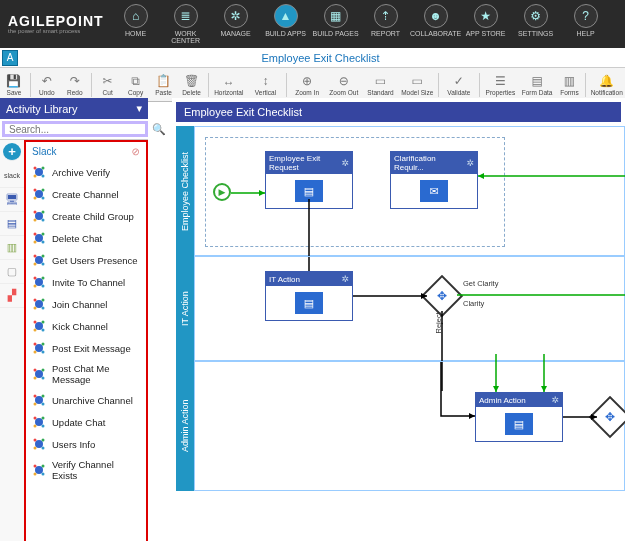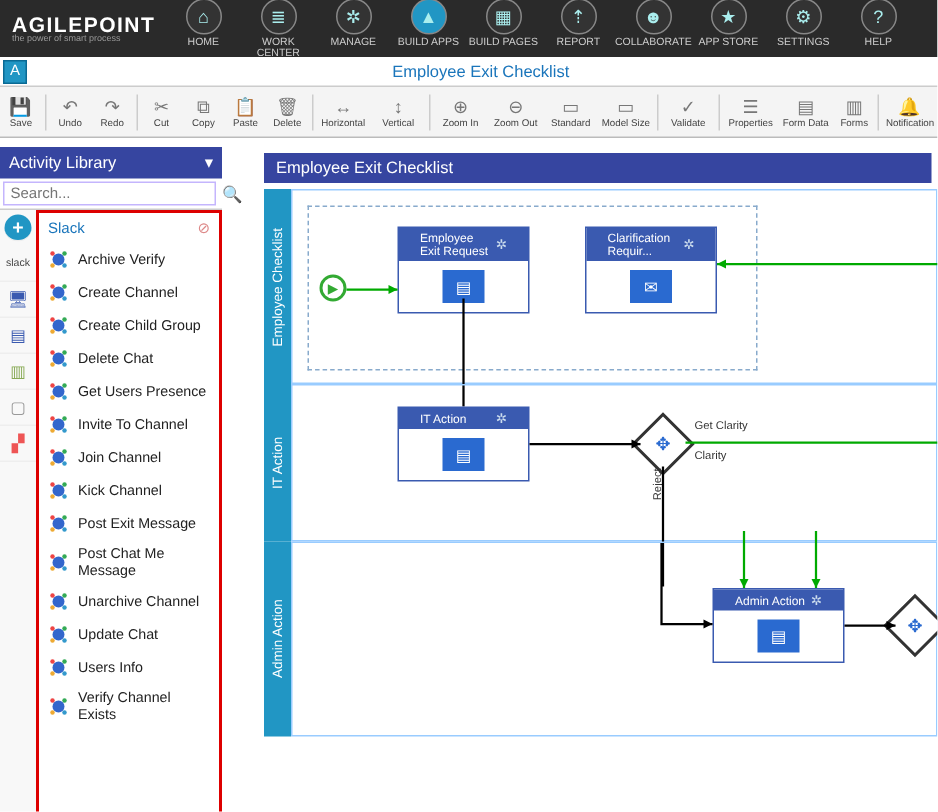--- a/index.html
+++ b/index.html
@@ -1,19 +1,19 @@
 <!DOCTYPE html>
 <html><head>
 <meta charset="utf-8">
 <style>
   * { box-sizing: border-box; margin: 0; padding: 0; }
   body { font-family: Arial, sans-serif; font-size: 11px; background: #fff; width: 625px; height: 541px; overflow: hidden; position: relative; }
 
   
-  .topbar { background: #2a2a2a; height: 38px; display: flex; align-items: center; padding: 0 8px; }
+  .topbar { background: #2a2a2a; height: 48px; display: flex; align-items: center; padding: 0 8px; }
   .logo { color: #fff; display: flex; flex-direction: column; line-height: 1; margin-right: 8px; }
   .logo-main { font-size: 14px; font-weight: bold; letter-spacing: 1px; }
   .logo-sub { font-size: 6px; color: #999; }
   .topnav { display: flex; gap: 2px; }
   .nav-item { display: flex; flex-direction: column; align-items: center; width: 48px; color: #ccc; cursor: pointer; }
   .nav-item.active .nav-icon { background: #2196c4; }
   .nav-icon { width: 24px; height: 24px; border-radius: 50%; border: 1px solid #888; background: #333; display: flex; align-items: center; justify-content: center; font-size: 12px; color: #aee; }
   .nav-label { font-size: 7px; margin-top: 2px; text-align: center; }
 
   
@@ -27,21 +27,21 @@
   .ribbon-btn.wide { width: 42px; }
   .ribbon-icon { font-size: 12px; color: #777; }
   .ribbon-label { font-size: 6.5px; color: #444; margin-top: 1px; }
   .ribbon-sep { width: 1px; height: 24px; background: #ccc; margin: 0 2px; }
 
   
   .leftpanel { position: absolute; left: 0; top: 98px; bottom: 0; width: 148px; background: #fff; }
   .lib-header { background: #3645a0; color: #fff; font-size: 11px; padding: 4px 6px; display: flex; align-items: center; }
   .lib-header span.fill { flex: 1; }
   .search-row { display: flex; border-bottom: 1px solid #ccc; }
-  .search-input { flex: 1; border: 1px solid #c4b5fd; font-size: 10px; padding: 2px 4px; margin: 2px; height: 16px; }
+  .search-input { flex: 1; border: 3px solid #c4b5fd; font-size: 10px; padding: 2px 4px; margin: 2px; height: 16px; }
   .search-icon { width: 16px; height: 16px; color: #2196c4; display: flex; align-items: center; justify-content: center; margin: 2px; }
 
   .lib-body { display: flex; height: calc(100% - 38px); }
   .lib-tabs { width: 24px; background: #f8f8f8; }
   .lib-tab { width: 24px; height: 24px; display: flex; align-items: center; justify-content: center; border-bottom: 1px solid #eee; cursor: pointer; font-size: 11px; }
   .lib-tab.add { background: #2196c4; color: #fff; border-radius: 50%; width: 18px; height: 18px; margin: 3px; font-size: 13px; font-weight: bold; }
   .lib-list { flex: 1; border: 2px solid #d00; overflow-y: auto; }
   .lib-group { color: #1a75bb; font-size: 10px; padding: 4px 6px; display: flex; align-items: center; }
   .lib-group .close { margin-left: auto; color: #d88; font-size: 10px; }
   .lib-item { display: flex; align-items: center; padding: 4px 6px; font-size: 9.5px; color: #222; cursor: grab; }
@@ -50,21 +50,21 @@
   
   .canvas-wrap { position: absolute; left: 172px; top: 98px; right: 0; bottom: 0; background: #fff; }
   .canvas-title { background: #3645a0; color: #fff; font-size: 11px; padding: 4px 8px; margin: 4px; }
   .canvas { position: relative; height: calc(100% - 30px); overflow: hidden; }
   .swimlane { position: absolute; left: 4px; right: 0; }
   .swimlane-label { position: absolute; left: 0; top: 0; bottom: 0; width: 18px; background: #2196c4; color: #fff; font-size: 9px; writing-mode: vertical-rl; transform: rotate(180deg); display: flex; align-items: center; justify-content: center; }
   .swimlane-body { position: absolute; left: 18px; right: 0; top: 0; bottom: 0; border: 1px solid #9cf; }
   .dotted-box { position: absolute; border: 1px dashed #8ac; }
   .start-circle { position: absolute; width: 18px; height: 18px; border: 2px solid #3a3; border-radius: 50%; display: flex; align-items: center; justify-content: center; color: #3a3; font-size: 9px; background:#fff;}
   .activity { position: absolute; width: 88px; border: 1px solid #3a5ab0; background: #fff; }
-  .activity-head { background: #3a5ab0; color: #fff; font-size: 8px; padding: 2px 14px; display: flex; align-items: center; }
+  .activity-head { background: #3a5ab0; color: #fff; font-size: 8px; padding: 2px 3px; display: flex; align-items: center; }
   .activity-head .dot { margin-left: auto; color: #cde; font-size:9px;}
   .activity-body { height: 34px; display: flex; align-items: center; justify-content: center; }
   .activity-body .inner { width: 28px; height: 22px; background: #2a6ad0; display: flex; align-items: center; justify-content: center; color: #fff; font-size: 11px; }
   .diamond { position: absolute; width: 30px; height: 30px; transform: rotate(45deg); border: 2px solid #333; background: #fff; display:flex; align-items:center; justify-content:center;}
   .diamond .dsym{ transform: rotate(-45deg); font-size:12px; color:#2a6ad0;}
   .dlabel{ position:absolute; font-size:7.5px; color:#333;}
 
   svg.connector { position: absolute; overflow: visible; pointer-events: none; }
 </style>
 </head>

